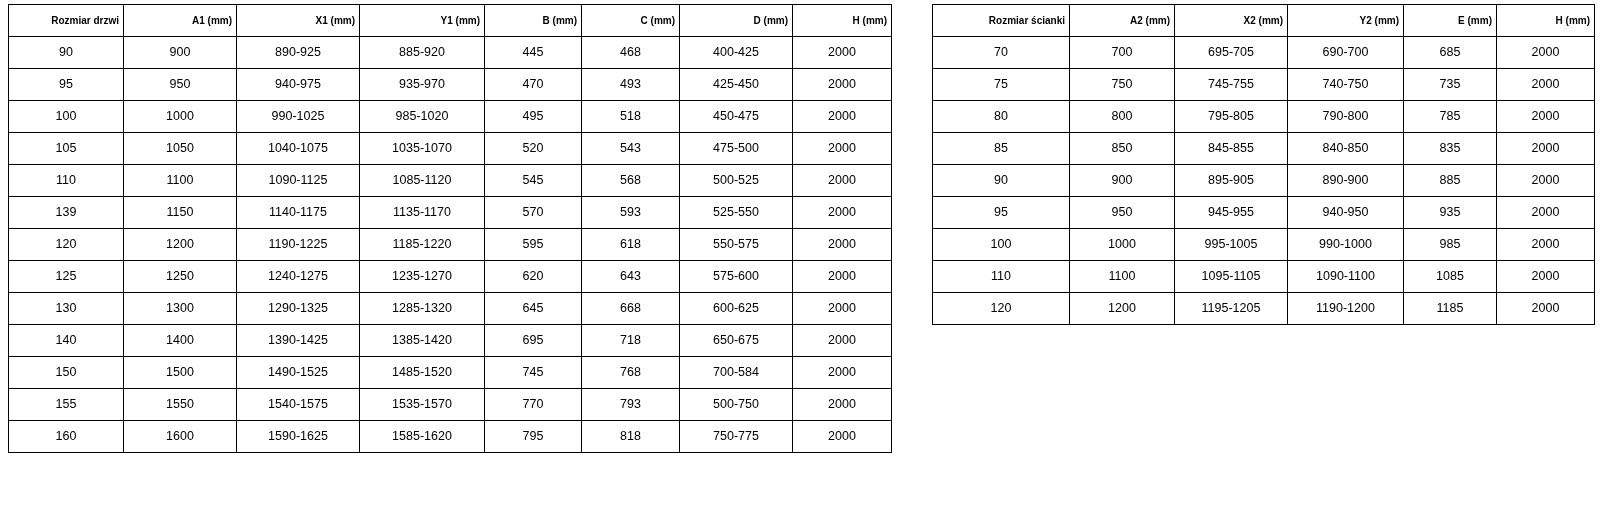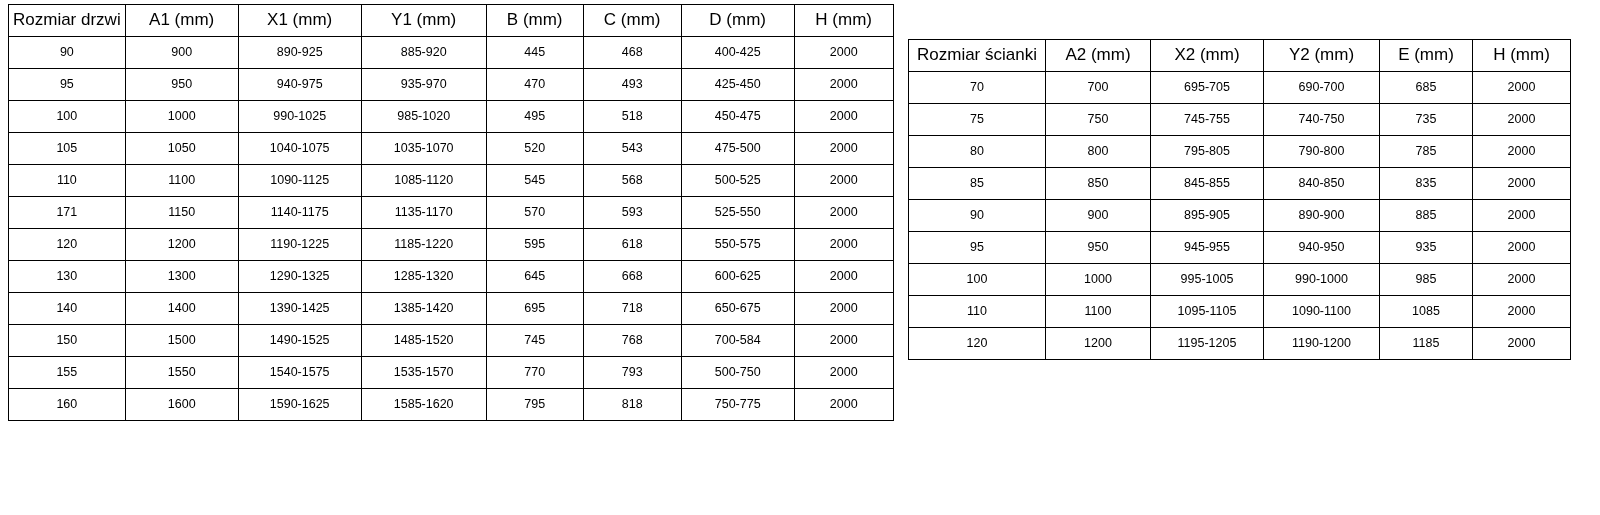--- a/index.html
+++ b/index.html
@@ -20,43 +20,43 @@
     height: 515px;
   }
   .table-wrap {
     position: absolute;
   }
   #doors-table-wrap {
     left: 8px;
     top: 4px;
   }
   #walls-table-wrap {
-    left: 908px;
+    left: 932px;
     top: 4px;
-    margin-top: 35px;
   }
   table.spec {
     border-collapse: collapse;
     table-layout: fixed;
     background: #ffffff;
   }
   table.spec th,
   table.spec td {
     border: 1px solid #000000;
     text-align: center;
     vertical-align: middle;
     font-size: 12.5px;
     height: 31px;
     padding: 0 4px;
     white-space: nowrap;
     line-height: 1.1;
   }
   table.spec th {
-    font-weight: normal;
-    font-size: 17px;
+    font-weight: bold;
+    font-size: 10px;
+    text-align: right;
   }
   table.spec td {
     font-weight: normal;
   }
   
   #doors-table col.c0 { width: 115px; }
   #doors-table col.c1 { width: 113px; }
   #doors-table col.c2 { width: 123px; }
   #doors-table col.c3 { width: 125px; }
   #doors-table col.c4 { width: 97px; }
@@ -145,37 +145,47 @@
             <td>110</td>
             <td>1100</td>
             <td>1090-1125</td>
             <td>1085-1120</td>
             <td>545</td>
             <td>568</td>
             <td>500-525</td>
             <td>2000</td>
           </tr>
           <tr>
-            <td>171</td>
+            <td>139</td>
             <td>1150</td>
             <td>1140-1175</td>
             <td>1135-1170</td>
             <td>570</td>
             <td>593</td>
             <td>525-550</td>
             <td>2000</td>
           </tr>
           <tr>
             <td>120</td>
             <td>1200</td>
             <td>1190-1225</td>
             <td>1185-1220</td>
             <td>595</td>
             <td>618</td>
             <td>550-575</td>
+            <td>2000</td>
+          </tr>
+          <tr>
+            <td>125</td>
+            <td>1250</td>
+            <td>1240-1275</td>
+            <td>1235-1270</td>
+            <td>620</td>
+            <td>643</td>
+            <td>575-600</td>
             <td>2000</td>
           </tr>
           <tr>
             <td>130</td>
             <td>1300</td>
             <td>1290-1325</td>
             <td>1285-1320</td>
             <td>645</td>
             <td>668</td>
             <td>600-625</td>

